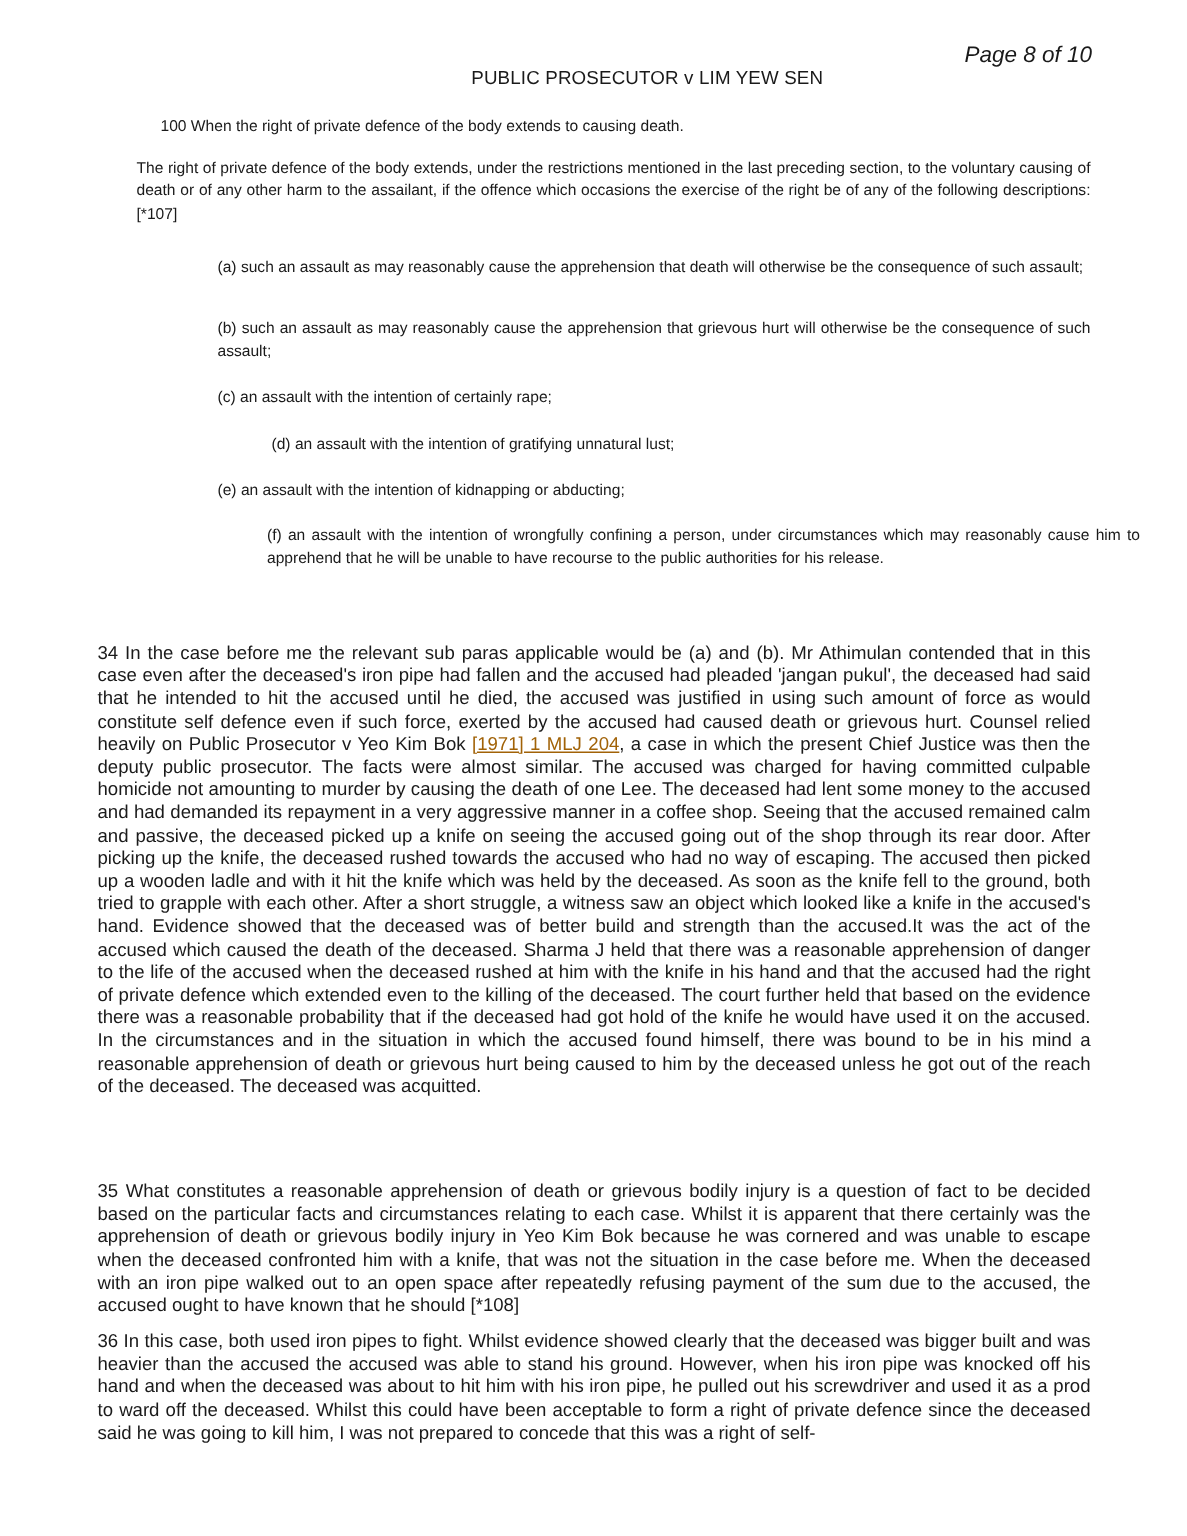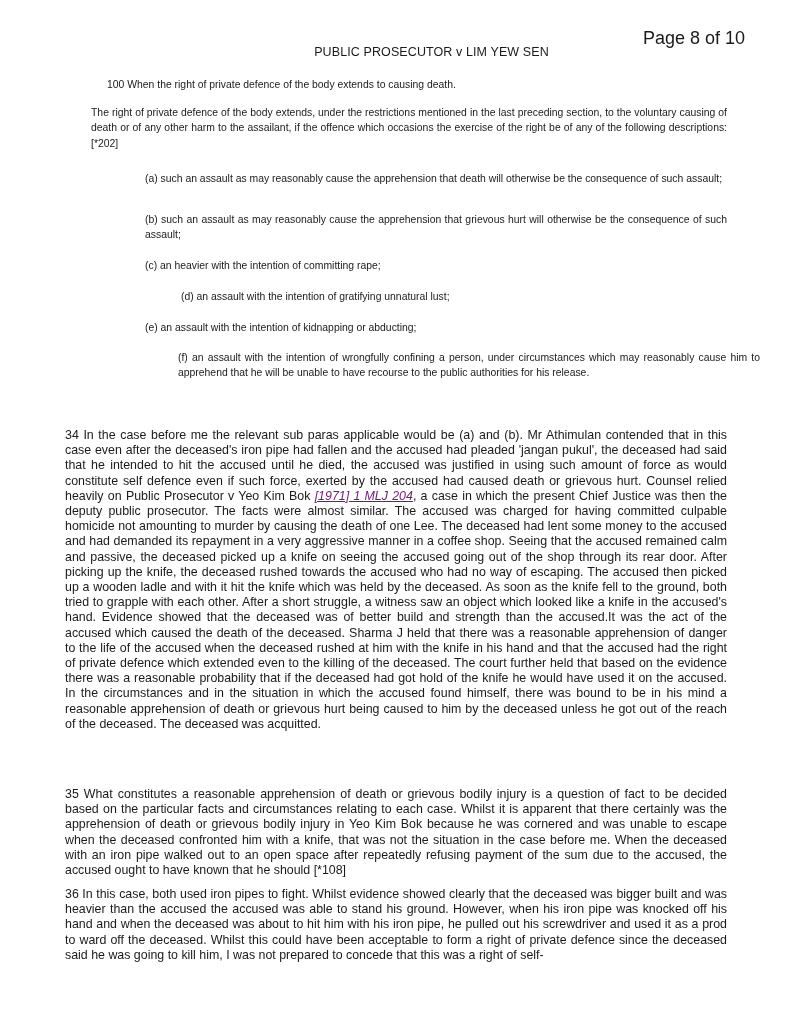--- a/index.html
+++ b/index.html
@@ -12,21 +12,22 @@
       height: 1024px;
       position: relative;
       overflow: hidden;
       font-family: "Liberation Sans", sans-serif;
       color: #1a1a1a;
     }
     .page-number {
       position: absolute;
       top: 28px;
       left: 643px;
-      font-size: 18px;
+      font-size: 15px;
+      font-style: italic;
     }
     .running-title {
       position: absolute;
       top: 45px;
       left: 0;
       width: 791px;
       text-align: center;
       font-size: 12.5px;
       letter-spacing: 0.1px;
       padding-left: 36px;
@@ -59,38 +60,37 @@
       width: 662px;
       font-size: 12.4px;
       line-height: 15.2px;
     }
     .judgment p {
       margin: 0;
       text-align: justify;
     }
     .italic { }
     .cite-link {
-      color: #701a75;
-      font-style: italic;
+      color: #a16207;
       text-decoration: underline;
       cursor: pointer;
     }
   </style>
 </head>
 <body>
 
 <div class="page-number">Page 8 of 10</div>
 <div class="running-title">PUBLIC PROSECUTOR v LIM YEW SEN</div>
 
 <div class="statute">
   <p class="heading">100 When the right of private defence of the body extends to causing death.</p>
-  <p class="intro">The right of private defence of the body extends, under the restrictions mentioned in the last preceding section, to the voluntary causing of death or of any other harm to the assailant, if the offence which occasions the exercise of the right be of any of the following descriptions: [*202]</p>
+  <p class="intro">The right of private defence of the body extends, under the restrictions mentioned in the last preceding section, to the voluntary causing of death or of any other harm to the assailant, if the offence which occasions the exercise of the right be of any of the following descriptions: [*107]</p>
   <p class="sub" style="top:171px;">(a) such an assault as may reasonably cause the apprehension that death will otherwise be the consequence of such assault;</p>
   <p class="sub" style="top:212px;">(b) such an assault as may reasonably cause the apprehension that grievous hurt will otherwise be the consequence of such assault;</p>
-  <p class="sub" style="top:258px;">(c) an heavier with the intention of committing rape;</p>
+  <p class="sub" style="top:258px;">(c) an assault with the intention of certainly rape;</p>
   <p class="sub" style="top:289px;margin-left:36px;">(d) an assault with the intention of gratifying unnatural lust;</p>
   <p class="sub" style="top:320px;">(e) an assault with the intention of kidnapping or abducting;</p>
   <p class="sub" style="top:350px;margin-left:33px;">(f) an assault with the intention of wrongfully confining a person, under circumstances which may reasonably cause him to apprehend that he will be unable to have recourse to the public authorities for his release.</p>
 </div>
 
 <div class="judgment" style="top:428px;">
   <p><span>34 In the case before me the relevant sub paras applicable would be (a) and (b). Mr Athimulan contended that in this case even after the deceased's iron pipe had fallen and the accused had pleaded 'jangan pukul', the deceased had said that he intended to hit the accused until he died, the accused was justified in using such amount of force as would constitute self defence even if such force, exerted by the accused had caused death or grievous hurt. Counsel relied heavily on </span><span class="italic">Public Prosecutor v Yeo Kim Bok</span> <a class="cite-link">[1971] 1 MLJ 204</a><span>, a case in which the present Chief Justice was then the deputy public prosecutor. The facts were almost similar. The accused was charged for having committed culpable homicide not amounting to murder by causing the death of one Lee. The deceased had lent some money to the accused and had demanded its repayment in a very aggressive manner in a coffee shop. Seeing that the accused remained calm and passive, the deceased picked up a knife on seeing the accused going out of the shop through its rear door. After picking up the knife, the deceased rushed towards the accused who had no way of escaping. The accused then picked up a wooden ladle and with it hit the knife which was held by the deceased. As soon as the knife fell to the ground, both tried to grapple with each other. After a short struggle, a witness saw an object which looked like a knife in the accused's hand. Evidence showed that the deceased was of better build and strength than the accused.It was the act of the accused which caused the death of the deceased. Sharma J held that there was a reasonable apprehension of danger to the life of the accused when the deceased rushed at him with the knife in his hand and that the accused had the right of private defence which extended even to the killing of the deceased. The court further held that based on the evidence there was a reasonable probability that if the deceased had got hold of the knife he would have used it on the accused. In the circumstances and in the situation in which the accused found himself, there was bound to be in his mind a reasonable apprehension of death or grievous hurt being caused to him by the deceased unless he got out of the reach of the deceased. The deceased was acquitted.</span></p>
 </div>
 
 <div class="judgment" style="top:787px;">

